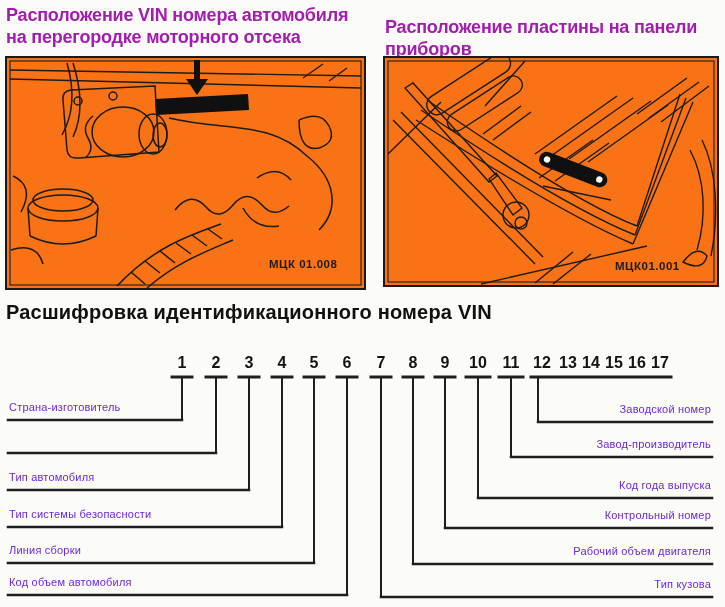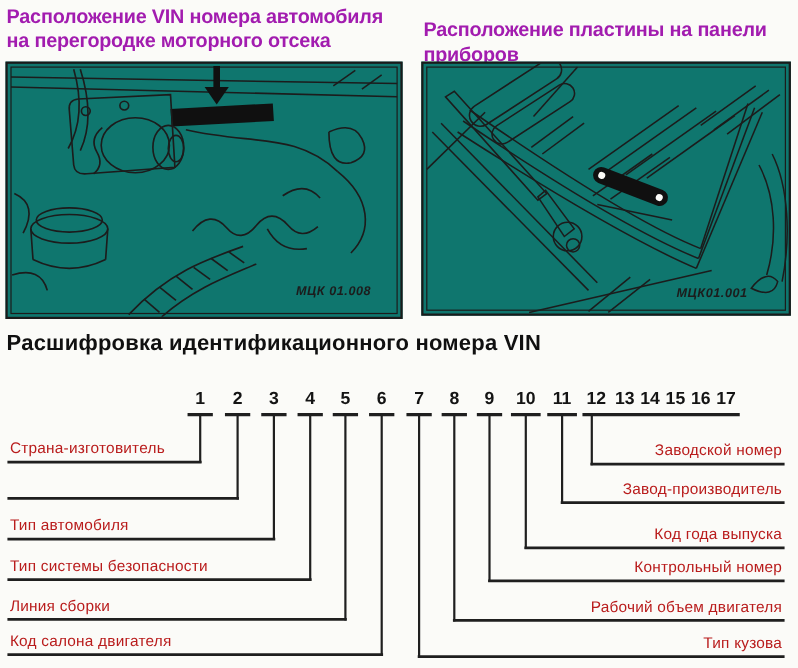--- a/index.html
+++ b/index.html
@@ -3,31 +3,31 @@
 <meta charset="utf-8">
 <style>
   html,body{margin:0;padding:0;}
   body{width:725px;height:607px;overflow:hidden;background:#fbfbf8;
        font-family:"Liberation Sans",sans-serif;color:#1c1c1c;position:relative;}
   .page{position:absolute;inset:0;}
   .fig-title{position:absolute;font-weight:bold;font-size:18px;line-height:22px;
              color:#a21caf;letter-spacing:-0.2px;}
   .fig-title.left{left:6px;top:4px;width:366px;}
   .fig-title.right{left:385px;top:16px;width:334px;}
-  .figure{position:absolute;background:#0f766e;border:2px solid #1a1a1a;font-style:italic;}
+  .figure{position:absolute;background:#f97316;border:2px solid #1a1a1a;}
   .figure.left{left:5px;top:56px;width:357px;height:230px;}
   .figure.right{left:383px;top:56px;width:332px;height:227px;}
   .figure svg{display:block;width:100%;height:100%;}
   .section-title{position:absolute;left:6px;top:301px;width:712px;
                  font-weight:bold;font-size:20px;color:#101010;letter-spacing:0.2px;}
   .vin-diagram{position:absolute;left:0;top:345px;width:725px;height:262px;}
   .vin-diagram svg.lines{position:absolute;left:0;top:0;width:725px;height:262px;}
   .num{position:absolute;top:9px;width:26px;text-align:center;
        font-weight:bold;font-size:16px;color:#141414;}
-  .lbl{position:absolute;font-size:14px;line-height:20px;color:#b91c1c;
+  .lbl{position:absolute;font-size:11px;line-height:20px;color:#6d28d9;
        letter-spacing:0.2px;white-space:nowrap;}
   .lbl.left{left:9px;}
   .lbl.right{right:14px;text-align:center;}
 </style>
 </head>
 <body>
 
 <div class="page">
 
   <div class="fig-title left">Расположение VIN номера автомобиля на перегородке моторного отсека</div>
@@ -201,21 +201,21 @@
     <span class="num" style="left:555px">13</span>
     <span class="num" style="left:578px">14</span>
     <span class="num" style="left:601px">15</span>
     <span class="num" style="left:624px">16</span>
     <span class="num" style="left:647px">17</span>
 
     <div class="lbl left" style="top:52px">Страна-изготовитель</div>
     <div class="lbl left" style="top:122px">Тип автомобиля</div>
     <div class="lbl left" style="top:159px">Тип системы безопасности</div>
     <div class="lbl left" style="top:195px">Линия сборки</div>
-    <div class="lbl left" style="top:227px">Код салона двигателя</div>
+    <div class="lbl left" style="top:227px">Код объем автомобиля</div>
 
     <div class="lbl right" style="top:54px">Заводской номер</div>
     <div class="lbl right" style="top:89px">Завод-производитель</div>
     <div class="lbl right" style="top:130px">Код года выпуска</div>
     <div class="lbl right" style="top:160px">Контрольный номер</div>
     <div class="lbl right" style="top:196px">Рабочий объем двигателя</div>
     <div class="lbl right" style="top:229px">Тип кузова</div>
   </div>
 
 </div>

